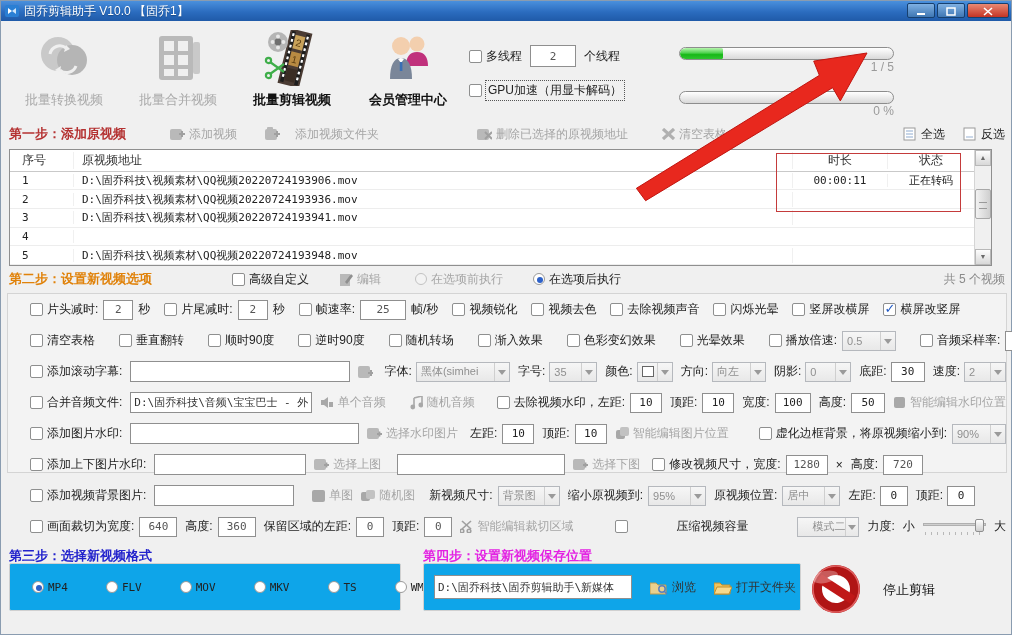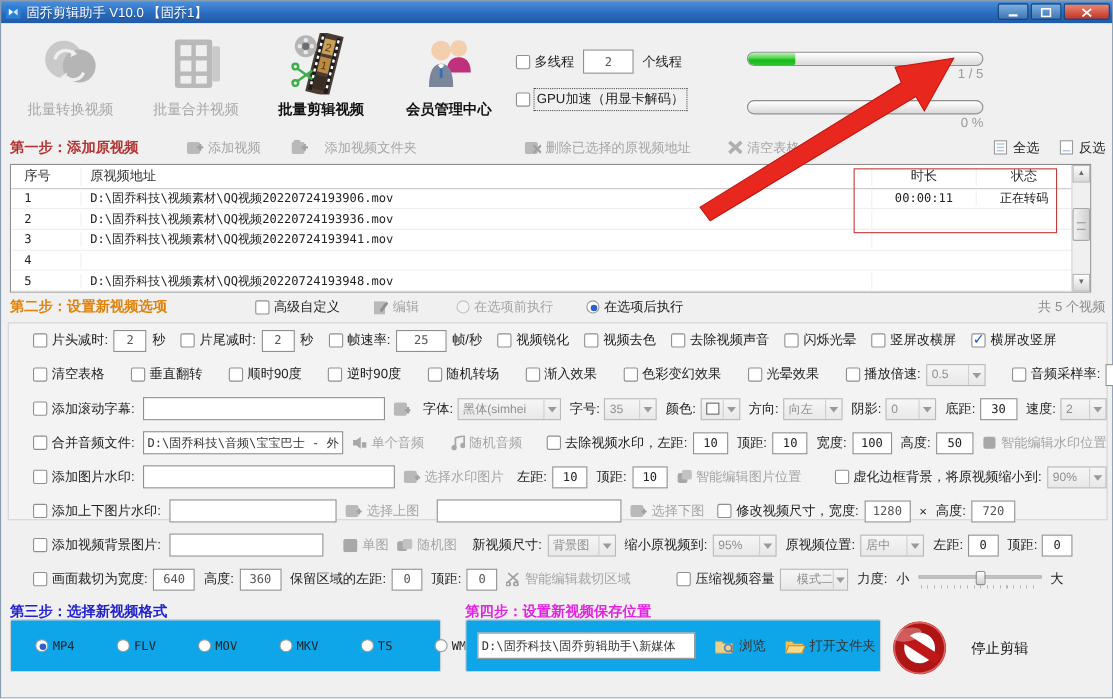--- a/index.html
+++ b/index.html
@@ -711,21 +711,21 @@
         <svg width="13" height="13">
             <g stroke="#a0a0a0" stroke-width="1.6" fill="none">
               <path d="M2 1 L11 9"></path>
               <path d="M2 9 L11 1"></path>
               <circle cx="2" cy="11" r="1.8"></circle>
               <circle cx="9" cy="11" r="1.8"></circle>
             </g>
           </svg>
         <span>智能编辑裁切区域</span>
         </span>
-      <span class="optitem" style="margin-left:34px;">
+      <span class="optitem" style="margin-left:34px;gap:44px;">
           <span class="cb"></span>
           <span class="lb">压缩视频容量</span>
         <span class="dd" style="width:62px;margin-left:5px;padding-left:14px;">
             <span>模式二</span>
             <span class="arr"></span>
           </span>
         </span>
       <span class="lb">力度:</span>
       <span class="lb">小</span>
       <span style="position:relative;width:112px;height:16px;display:inline-block;">

